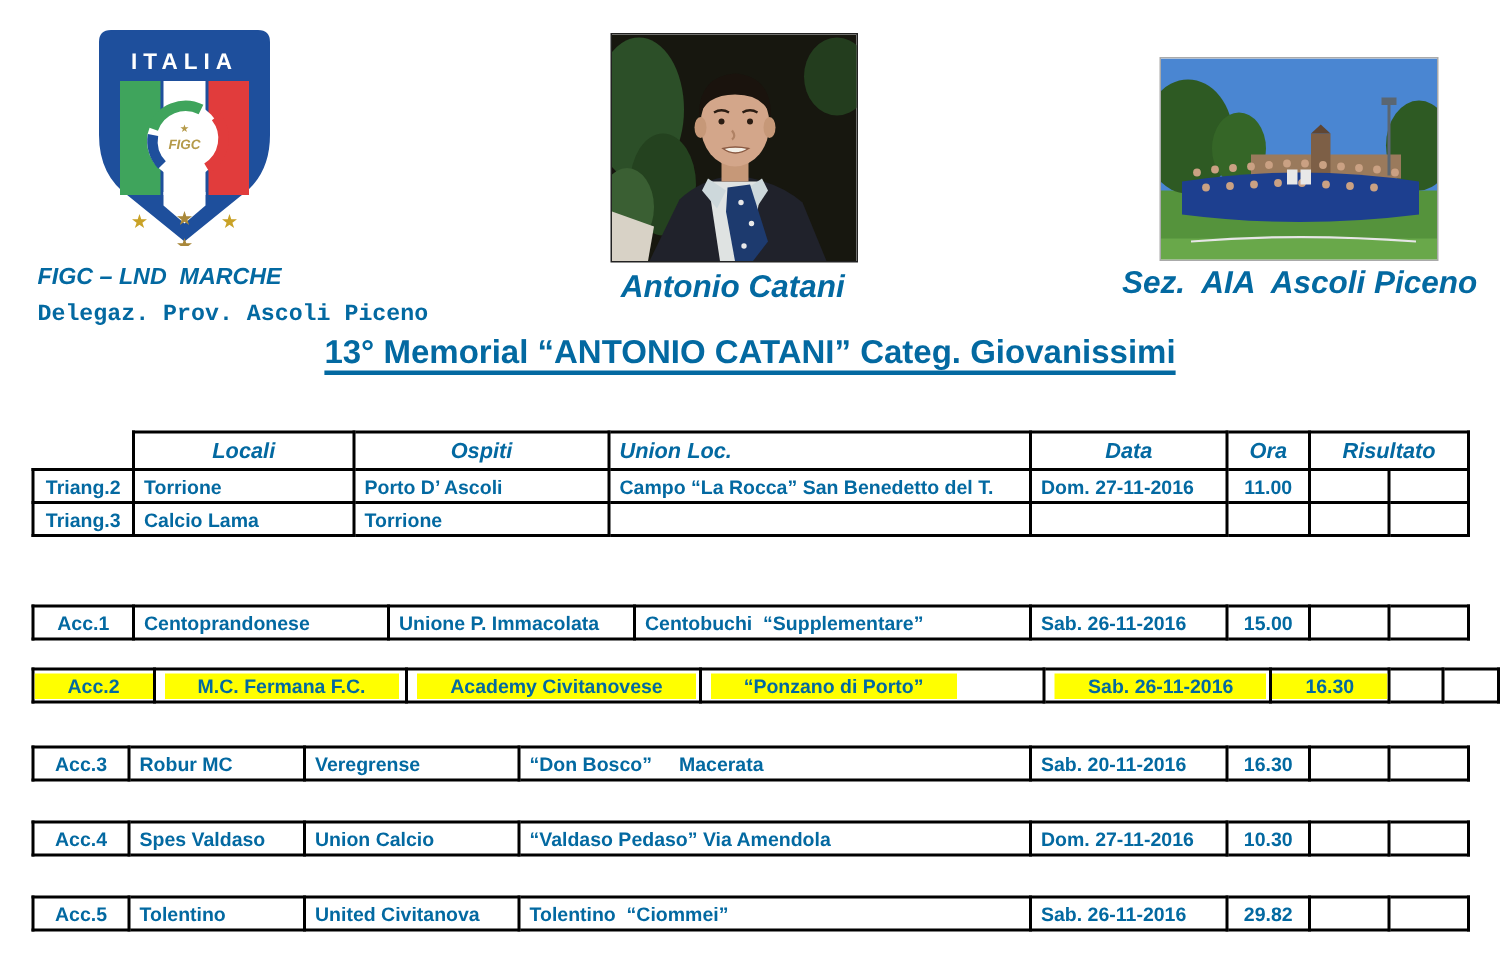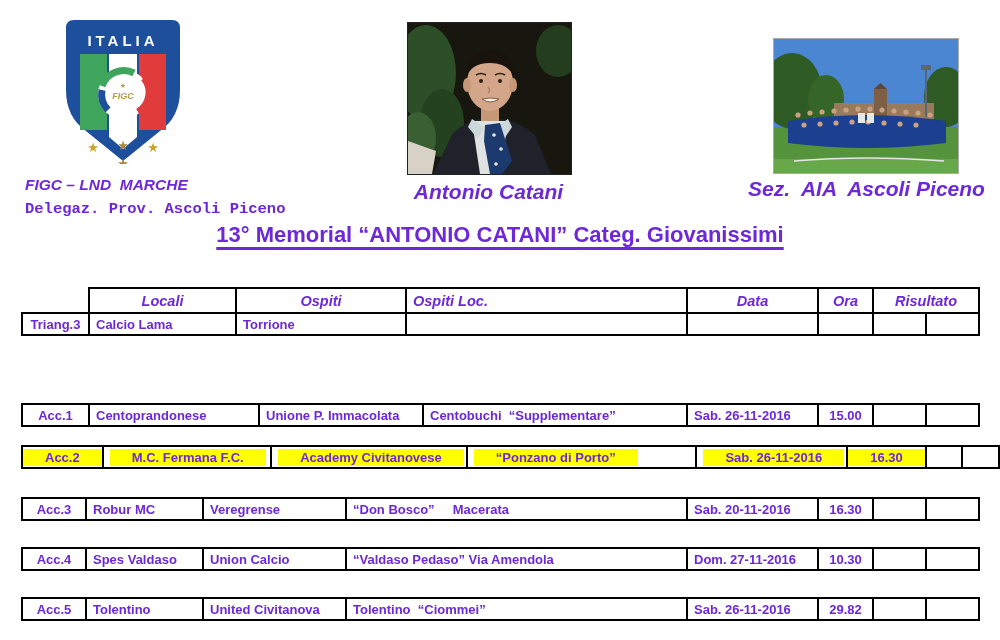--- a/index.html
+++ b/index.html
@@ -1,17 +1,17 @@
 <!DOCTYPE html>
 <html><head>
 <meta charset="utf-8">
 <style>
   html,body{margin:0;padding:0;background:#fff;}
   .page{position:relative;width:1000px;height:640px;background:#fff;overflow:hidden;
-        font-family:"Liberation Sans",sans-serif;color:#6d28d9;}
+        font-family:"Liberation Sans",sans-serif;color:#0369a1;}
   .abs{position:absolute;}
   .org1{left:25px;top:176px;font-size:15.5px;font-weight:bold;font-style:italic;white-space:pre;}
   .org2{left:25px;top:200px;font-size:15.5px;font-weight:bold;white-space:pre;font-family:Liberation Mono, monospace;}
   .cap{font-size:21px;font-weight:bold;font-style:italic;text-align:center;white-space:pre;}
   .title{left:0;right:0;top:222px;text-align:center;font-size:22px;font-weight:bold;}
   .title span{text-decoration:underline;text-decoration-thickness:2.5px;text-underline-offset:5px;}
   table.tbl{position:absolute;border-collapse:collapse;table-layout:fixed;}
   .tbl td{border:2px solid #000;font-weight:bold;font-size:13px;white-space:pre;
           overflow:hidden;padding:0 2px 0 6px;vertical-align:middle;}
   .tbl td.c{text-align:center;padding:0;}
@@ -129,24 +129,34 @@
         <col style="width:131px">
         <col style="width:55px">
         <col style="width:53px">
         <col style="width:53px">
       </colgroup>
     <tbody>
         <tr class="hdr">
       <td class="blank"></td>
       <td class="c">Locali</td>
       <td class="c">Ospiti</td>
-      <td>Ospiti Loc.</td>
+      <td>Union Loc.</td>
       <td class="c">Data</td>
       <td class="c">Ora</td>
       <td class="c" colspan="2">Risultato</td>
+    </tr>
+    <tr class="row">
+      <td class="c">Triang.2</td>
+      <td>Torrione</td>
+      <td>Porto D’ Ascoli</td>
+      <td>Campo “La Rocca” San Benedetto del T.</td>
+      <td>Dom. 27-11-2016</td>
+      <td class="c">11.00</td>
+      <td></td>
+      <td></td>
     </tr>
     <tr class="row">
       <td class="c">Triang.3</td>
       <td>Calcio Lama</td>
       <td>Torrione</td>
       <td></td>
       <td></td>
       <td class="c"></td>
       <td></td>
       <td></td>

